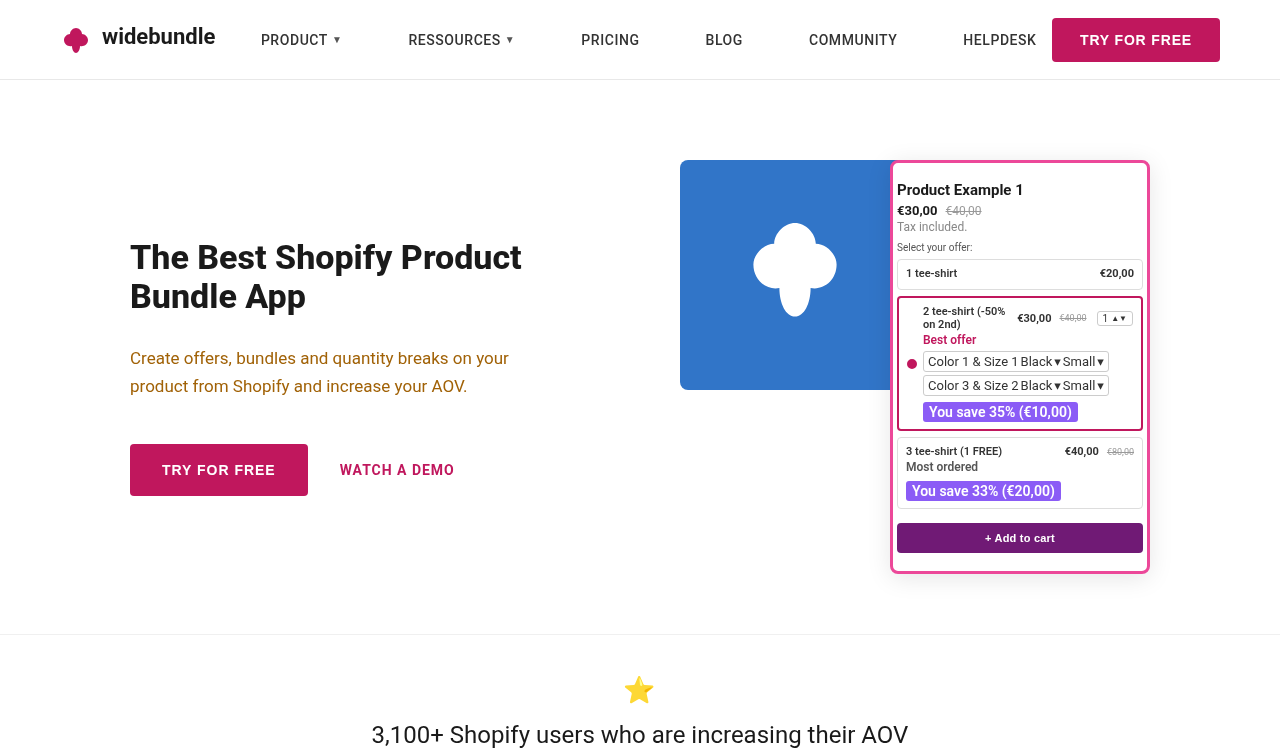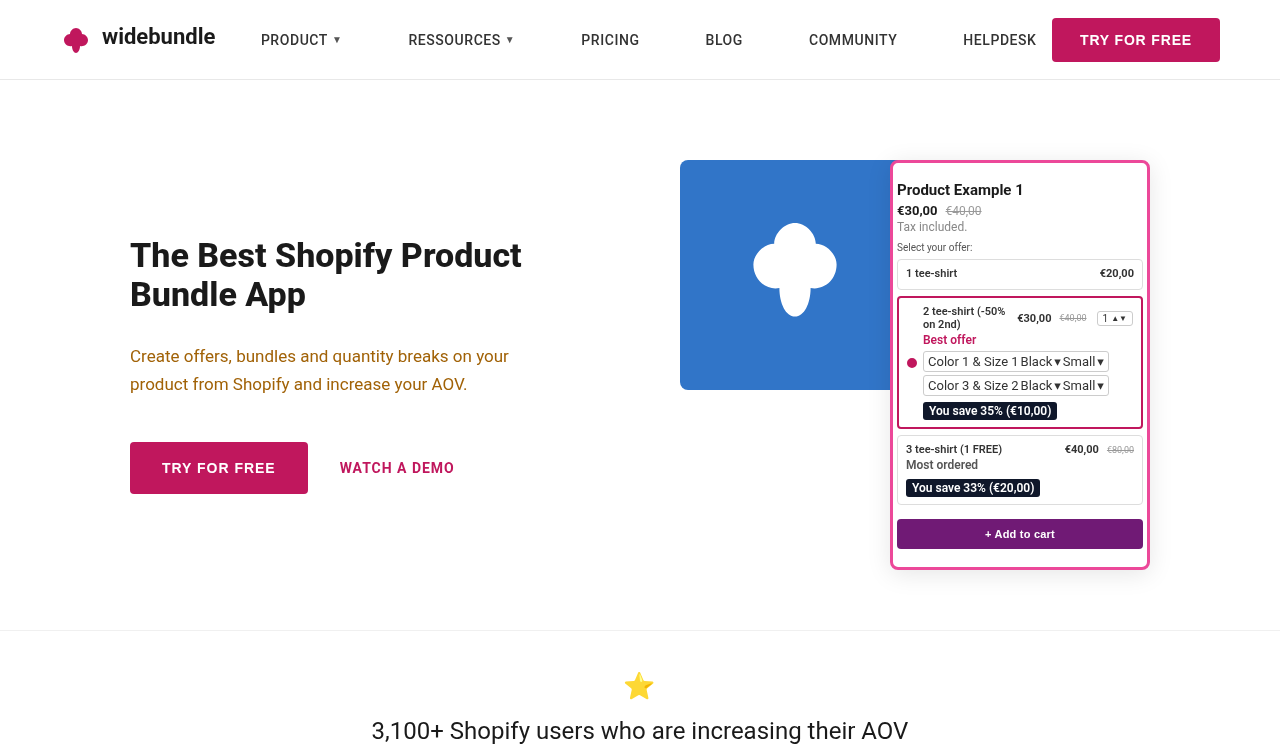--- a/index.html
+++ b/index.html
@@ -206,25 +206,25 @@
       border: 1px solid #ccc;
       border-radius: 3px;
       padding: 2px 4px;
       font-size: 13px;
       color: #333;
       display: flex;
       align-items: center;
       gap: 2px;
     }
     .save-badge {
-      background: #0f172a;
+      background: #8b5cf6;
       color: #fff;
       border-radius: 3px;
       padding: 2px 6px;
-      font-size: 12px;
+      font-size: 14px;
       font-weight: 600;
       margin-top: 3px;
       display: inline-block;
     }
     .offer-option-price-strike {
       font-size: 9px;
       color: #999;
       text-decoration: line-through;
       margin-left: 4px;
     }

